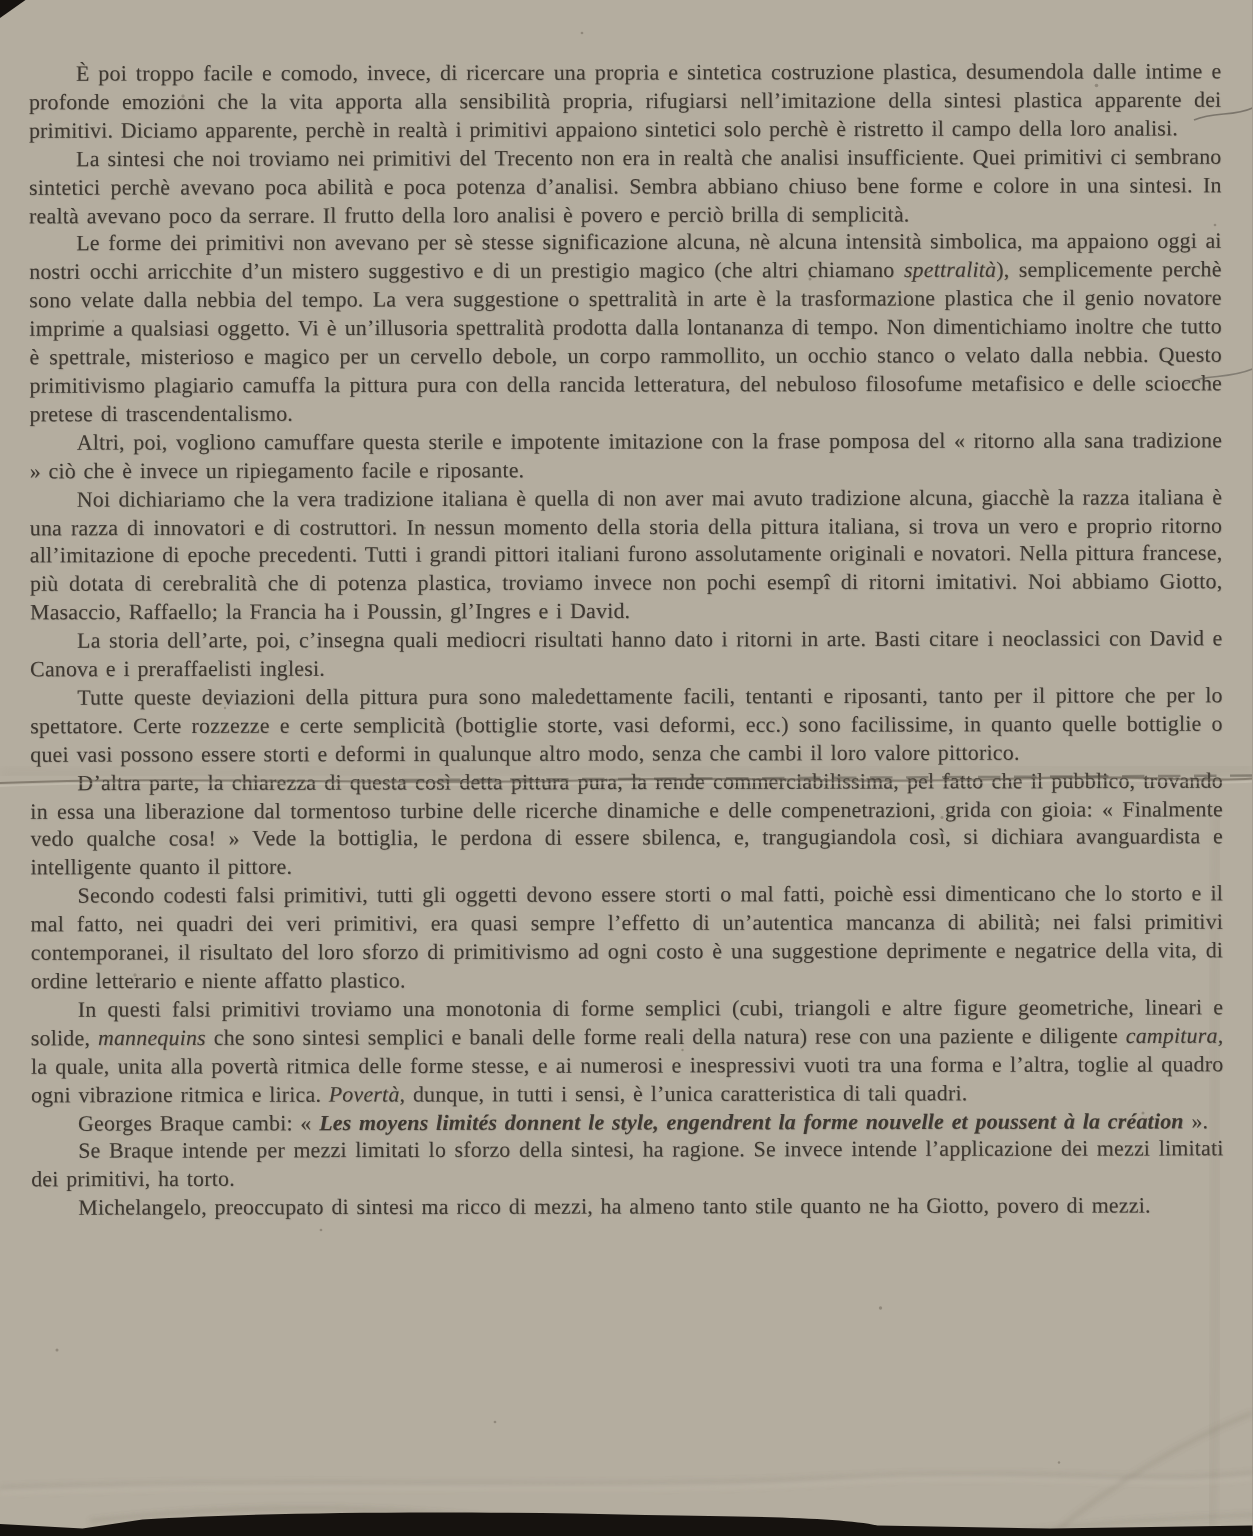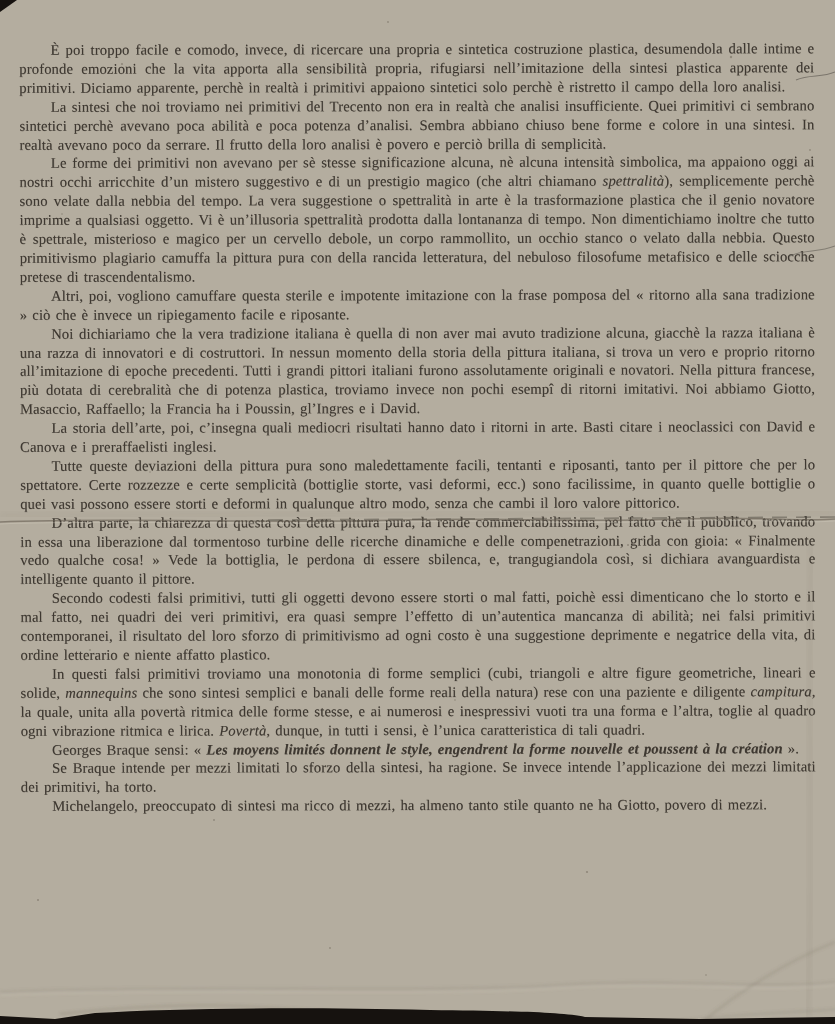--- a/index.html
+++ b/index.html
@@ -44,21 +44,21 @@
       <p class="para"><span>È poi troppo facile e comodo, invece, di ricercare una propria e sintetica costruzione plastica, desumendola dalle intime e profonde emozioni che la vita apporta alla sensibilità propria, rifugiarsi nell’imitazione della sintesi plastica apparente dei primitivi. Diciamo apparente, perchè in realtà i primitivi appaiono sintetici solo perchè è ristretto il campo della loro analisi.</span></p>
       <p class="para"><span>La sintesi che noi troviamo nei primitivi del Trecento non era in realtà che analisi insufficiente. Quei primitivi ci sembrano sintetici perchè avevano poca abilità e poca potenza d’analisi. Sembra abbiano chiuso bene forme e colore in una sintesi. In realtà avevano poco da serrare. Il frutto della loro analisi è povero e perciò brilla di semplicità.</span></p>
       <p class="para"><span>Le forme dei primitivi non avevano per sè stesse significazione alcuna, nè alcuna intensità simbolica, ma appaiono oggi ai nostri occhi arricchite d’un mistero suggestivo e di un prestigio magico (che altri chiamano </span><span class="i">spettralità</span><span>), semplicemente perchè sono velate dalla nebbia del tempo. La vera suggestione o spettralità in arte è la trasformazione plastica che il genio novatore imprime a qualsiasi oggetto. Vi è un’illusoria spettralità prodotta dalla lontananza di tempo. Non dimentichiamo inoltre che tutto è spettrale, misterioso e magico per un cervello debole, un corpo rammollito, un occhio stanco o velato dalla nebbia. Questo primitivismo plagiario camuffa la pittura pura con della rancida letteratura, del nebuloso filosofume metafisico e delle sciocche pretese di trascendentalismo.</span></p>
       <p class="para"><span>Altri, poi, vogliono camuffare questa sterile e impotente imitazione con la frase pomposa del « ritorno alla sana tradizione » ciò che è invece un ripiegamento facile e riposante.</span></p>
       <p class="para"><span>Noi dichiariamo che la vera tradizione italiana è quella di non aver mai avuto tradizione alcuna, giacchè la razza italiana è una razza di innovatori e di costruttori. In nessun momento della storia della pittura italiana, si trova un vero e proprio ritorno all’imitazione di epoche precedenti. Tutti i grandi pittori italiani furono assolutamente originali e novatori. Nella pittura francese, più dotata di cerebralità che di potenza plastica, troviamo invece non pochi esempî di ritorni imitativi. Noi abbiamo Giotto, Masaccio, Raffaello; la Francia ha i Poussin, gl’Ingres e i David.</span></p>
       <p class="para"><span>La storia dell’arte, poi, c’insegna quali mediocri risultati hanno dato i ritorni in arte. Basti citare i neoclassici con David e Canova e i preraffaelisti inglesi.</span></p>
       <p class="para"><span>Tutte queste deviazioni della pittura pura sono maledettamente facili, tentanti e riposanti, tanto per il pittore che per lo spettatore. Certe rozzezze e certe semplicità (bottiglie storte, vasi deformi, ecc.) sono facilissime, in quanto quelle bottiglie o quei vasi possono essere storti e deformi in qualunque altro modo, senza che cambi il loro valore pittorico.</span></p>
       <p class="para"><span>D’altra parte, la chiarezza di questa così detta pittura pura, la rende commerciabilissima, pel fatto che il pubblico, trovando in essa una liberazione dal tormentoso turbine delle ricerche dinamiche e delle compenetrazioni, grida con gioia: « Finalmente vedo qualche cosa! » Vede la bottiglia, le perdona di essere sbilenca, e, trangugiandola così, si dichiara avanguardista e intelligente quanto il pittore.</span></p>
       <p class="para"><span>Secondo codesti falsi primitivi, tutti gli oggetti devono essere storti o mal fatti, poichè essi dimenticano che lo storto e il mal fatto, nei quadri dei veri primitivi, era quasi sempre l’effetto di un’autentica mancanza di abilità; nei falsi primitivi contemporanei, il risultato del loro sforzo di primitivismo ad ogni costo è una suggestione deprimente e negatrice della vita, di ordine letterario e niente affatto plastico.</span></p>
       <p class="para"><span>In questi falsi primitivi troviamo una monotonia di forme semplici (cubi, triangoli e altre figure geometriche, lineari e solide, </span><span class="i">mannequins</span><span> che sono sintesi semplici e banali delle forme reali della natura) rese con una paziente e diligente </span><span class="i">campitura,</span><span> la quale, unita alla povertà ritmica delle forme stesse, e ai numerosi e inespressivi vuoti tra una forma e l’altra, toglie al quadro ogni vibrazione ritmica e lirica. </span><span class="i">Povertà,</span><span> dunque, in tutti i sensi, è l’unica caratteristica di tali quadri.</span></p>
-      <p class="para"><span>Georges Braque sensi: « </span><span class="bi">Les moyens limités donnent le style, engendrent la forme nouvelle et poussent à la création</span><span> ».</span></p>
+      <p class="para"><span>Georges Braque cambi: « </span><span class="bi">Les moyens limités donnent le style, engendrent la forme nouvelle et poussent à la création</span><span> ».</span></p>
       <p class="para"><span>Se Braque intende per mezzi limitati lo sforzo della sintesi, ha ragione. Se invece intende l’applicazione dei mezzi limitati dei primitivi, ha torto.</span></p>
       <p class="para"><span>Michelangelo, preoccupato di sintesi ma ricco di mezzi, ha almeno tanto stile quanto ne ha Giotto, povero di mezzi.</span></p>
     </div>
 
   <svg class="overlay" width="835" height="1024" viewBox="0 0 835 1024" xmlns="http://www.w3.org/2000/svg">
     <defs>
       <filter id="soft" x="-20%" y="-20%" width="140%" height="140%">
         <feGaussianBlur stdDeviation="1.8"></feGaussianBlur>
       </filter>
       <filter id="softer" x="-20%" y="-20%" width="140%" height="140%">

